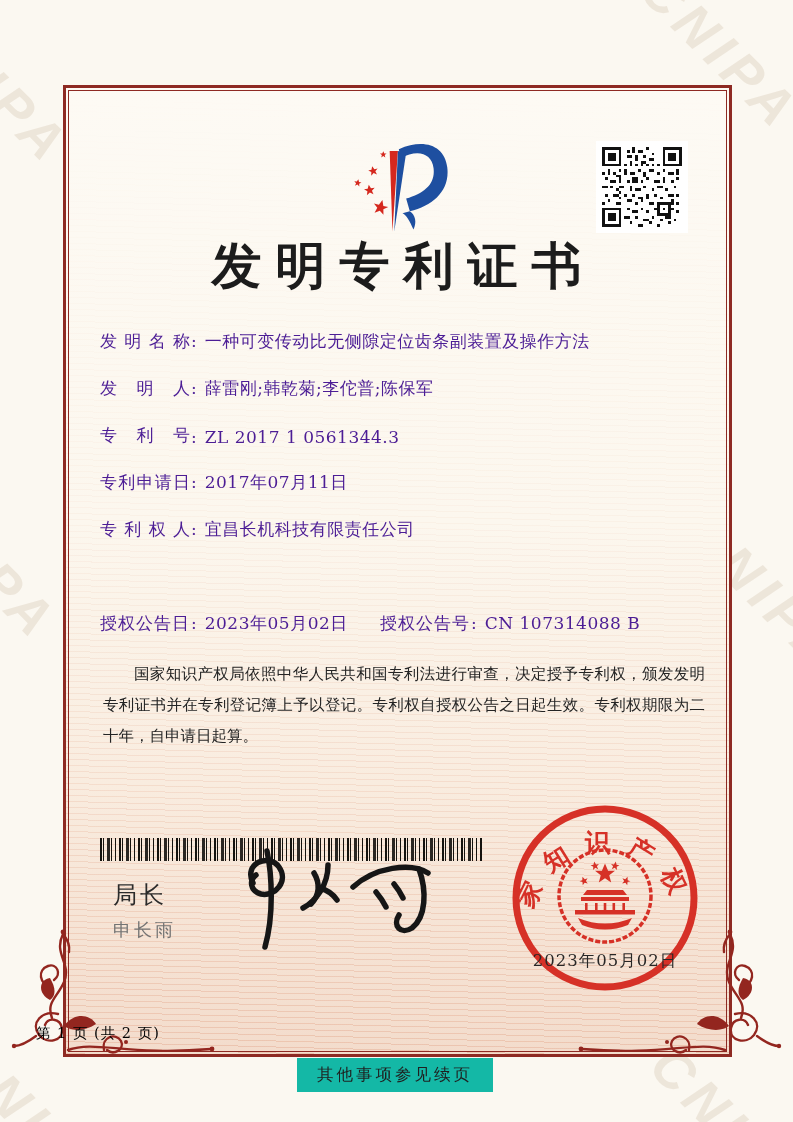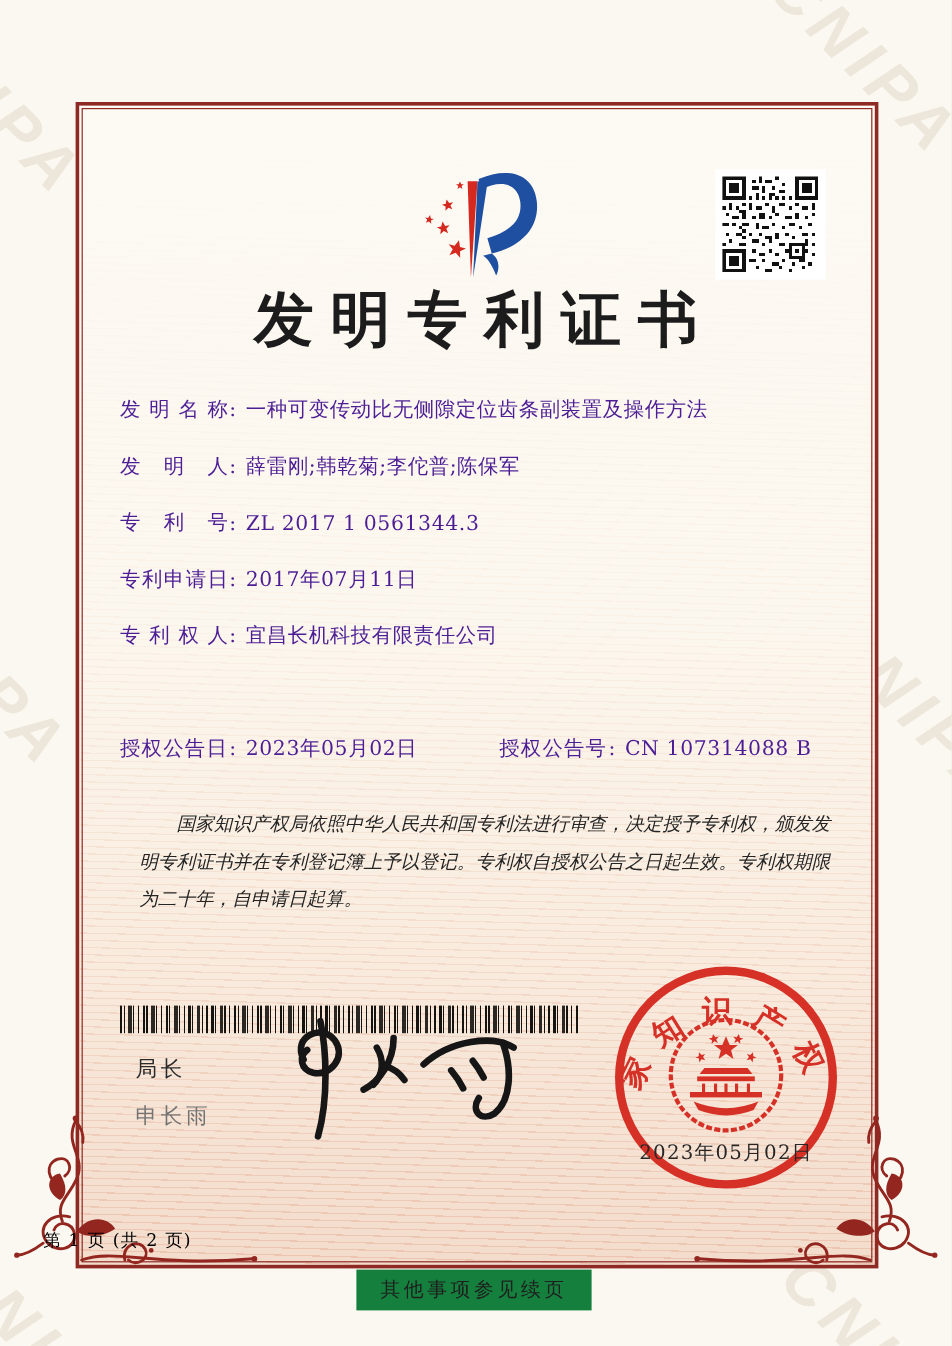--- a/index.html
+++ b/index.html
@@ -38,45 +38,45 @@
     position:absolute; left:0; top:233px; width:793px; text-align:center;
     font-size:50px; font-weight:600; letter-spacing:14px; text-indent:14px; color:#1c1c1c;
   }
   .qr{position:absolute; left:596px; top:141px; width:80px; height:80px; background:#fff; padding:6px;}
   .qr svg{width:80px; height:80px; display:block;}
   
   .frow{position:absolute; left:100px; width:610px; font-size:17px; color:#4c1d95; white-space:nowrap;}
   .frow .lbl{display:inline-block; width:90px; text-align:justify; text-align-last:justify; vertical-align:bottom;}
   .frow .colon{display:inline-block; margin:0 8px 0 1px;}
   .frow .val{letter-spacing:0.5px;}
-  .grant-group2{position:absolute; left:316px; top:0; white-space:nowrap;}
+  .grant-group2{position:absolute; left:280px; top:0; white-space:nowrap;}
   .glbl{letter-spacing:1px;}
   
   .paras{
     position:absolute; left:100px; top:656px; width:608px;
     font-size:15.5px; line-height:31px; color:#242424; text-align:justify;
   }
-  .paras p{margin:16px; text-indent:2em;font-style:italic;}
+  .paras p{margin:3px; text-indent:2em;}
   
   .barcode{
     position:absolute; left:100px; top:838px; width:382px; height:23px;
     background:
       repeating-linear-gradient(90deg,#15130f 0 2px,transparent 2px 3px,#15130f 3px 4px,transparent 4px 7px,#2a2622 7px 10px,transparent 10px 11px,#15130f 11px 12px,transparent 12px 15px,#15130f 15px 16px,transparent 16px 19px);
   }
   
-  .sig-title{position:absolute; left:113px; top:879px; font-family:"DejaVu Sans","Liberation Sans",sans-serif; font-size:18px; letter-spacing:3px; color:#2b2b2b;}
+  .sig-title{position:absolute; left:113px; top:879px; font-family:"DejaVu Sans","Liberation Sans",sans-serif; font-size:24px; letter-spacing:3px; color:#2b2b2b;}
   .sig-name{position:absolute; left:113px; top:918px; font-family:"DejaVu Sans","Liberation Sans",sans-serif; font-size:18px; letter-spacing:3px; color:#737373;}
   .sig-hand{position:absolute; left:215px; top:843px; width:225px; height:118px;}
   
   .seal{position:absolute; left:505px; top:793px; width:200px; height:215px; opacity:.95;}
   
   .page-num{position:absolute; left:0; top:1024px; width:793px; text-align:left; font-size:14.5px; color:#000000; letter-spacing:1px;padding-left:36px;}
   .continuation{
     position:absolute; left:297px; top:1058px; width:196px; height:34px;
-    background:#15803d; display:flex; align-items:center; justify-content:center;
+    background:#14b8a6; display:flex; align-items:center; justify-content:center;
     font-size:16.5px; letter-spacing:3px; color:#1f1f1f;
   }
   
   .flourish{position:absolute; width:210px; height:132px;}
   .flourish.bl{left:6px; top:928px;}
   .flourish.br{left:577px; top:928px; transform:scaleX(-1);}
 </style>
 </head>
 <body>
 

